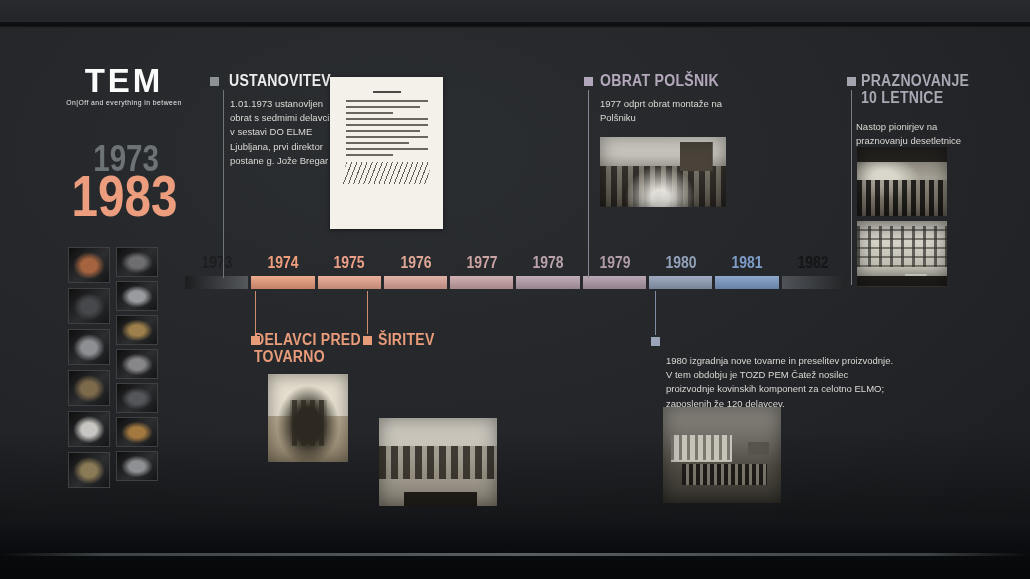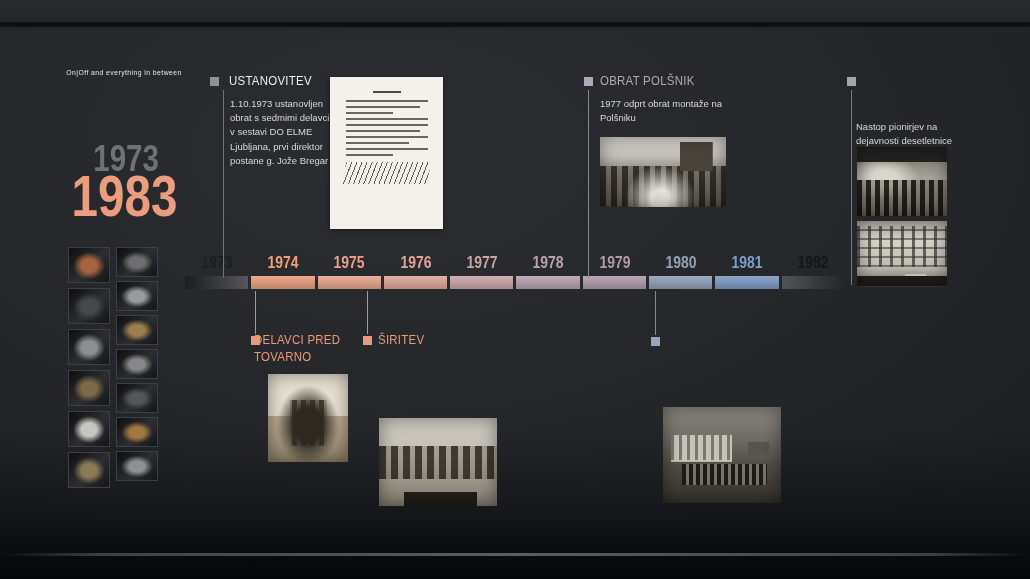--- a/index.html
+++ b/index.html
@@ -47,21 +47,21 @@
   .ylabel{font-size:17px;font-weight:bold;line-height:19px;}
   .ybar{height:13px;margin-top:4px;}
   .ybar.fade-in{background:linear-gradient(90deg,#1b1d1f 0%,#55585c 100%);}
   .ybar.fade-out{background:linear-gradient(90deg,#505459 0%,#232527 100%);}
 
   
   .vline{position:absolute;width:1px;}
 
   
   .bullet{position:absolute;width:9px;height:9px;}
-  .sec-title{position:absolute;font-size:13px;font-weight:normal;letter-spacing:.3px;line-height:17px;}
+  .sec-title{position:absolute;font-size:16px;font-weight:bold;letter-spacing:.3px;line-height:17px;}
   .sec-body{position:absolute;font-size:9.5px;line-height:14.2px;color:#dbd9d5;}
 
   
   .photo{position:absolute;box-shadow:inset 0 0 18px rgba(0,0,0,.45);}
   .ph-doc{background:#f3f1ea;box-shadow:0 1px 4px rgba(0,0,0,.5);padding:14px 10px;box-sizing:border-box;}
   .doc-line{height:2px;background:#6a675f;margin:4px 6px;}
   .doc-line.t{width:28px;margin:0 auto 7px;background:#4c4a44;}
   .doc-line.w9{width:88%;} .doc-line.w8{width:80%;} .doc-line.w7{width:68%;} .doc-line.w5{width:50%;}
   .doc-sig{height:22px;margin:6px 4px 0;
     background:repeating-linear-gradient(100deg,#3a382f 0 1px,transparent 1px 5px);
@@ -103,20 +103,21 @@
 
 <div class="stage">
 
   <div class="bezel-top"></div>
   <div class="bezel-groove"></div>
   <div class="fade-bottom"></div>
   <div class="bezel-bottom"></div>
   <div class="bezel-glow"></div>
 
   <div class="brand">
+    <div class="logo">TEM</div>
     <div class="tag">On|Off and everything in between</div>
   </div>
 
   <div class="decade">
     <div class="y1" style="color: rgb(109, 114, 118);"><span class="cond-c">1973</span></div>
     <div class="y2" style="color: rgb(236, 157, 126);"><span class="cond-c">1983</span></div>
   </div>
 
   <div class="strip left">
       <div class="thumb">
@@ -208,21 +209,21 @@
   <div class="vline" style="left:223px;top:90px;height:188px;background:#6f7478;"></div>
   <div class="vline" style="left:588px;top:90px;height:188px;background:#8b8494;"></div>
   <div class="vline" style="left:851px;top:90px;height:195px;background:#797d82;"></div>
   <div class="vline" style="left:255px;top:291px;height:43px;background:#cb8e6f;"></div>
   <div class="vline" style="left:367px;top:291px;height:43px;background:#cb8e6f;"></div>
   <div class="vline" style="left:655px;top:291px;height:44px;background:#7d8ba3;"></div>
 
   <div class="bullet" style="left:210px;top:77px;background:#8d9296;"></div>
   <div class="sec-title" style="left:229px;top:72px;color:#ececec;">
     <span class="cond">USTANOVITEV</span></div>
-  <div class="sec-body" style="left:230px;top:97px;width:100px;">1.10.1973 ustanovljen obrat s sedmimi delavci v sestavi DO ELME Ljubljana, prvi direktor postane g. Jože Bregar</div>
+  <div class="sec-body" style="left:230px;top:97px;width:100px;">1.01.1973 ustanovljen obrat s sedmimi delavci v sestavi DO ELME Ljubljana, prvi direktor postane g. Jože Bregar</div>
   <div class="photo ph-doc" style="left:330px;top:77px;width:113px;height:152px;">
     <div class="doc-line t"></div>
     <div class="doc-line w9"></div>
       <div class="doc-line w8"></div>
       <div class="doc-line w5"></div>
     <div class="doc-line w9"></div>
       <div class="doc-line w9"></div>
       <div class="doc-line w8"></div>
     <div class="doc-line w9"></div>
       <div class="doc-line w7"></div>
@@ -231,31 +232,35 @@
     <div class="doc-sig"></div>
   </div>
 
   <div class="bullet" style="left:584px;top:77px;background:#b2a6bc;"></div>
   <div class="sec-title" style="left:600px;top:72px;color:#b4a8bc;">
     <span class="cond">OBRAT POLŠNIK</span></div>
   <div class="sec-body" style="left:600px;top:97px;width:150px;">1977 odprt obrat montaže na Polšniku</div>
   <div class="photo ph-obrat" style="left:600px;top:137px;width:126px;height:70px;"></div>
 
   <div class="bullet" style="left:847px;top:77px;background:#a4a4b0;"></div>
-  <div class="sec-body" style="left:856px;top:120px;width:114px;">Nastop pionirjev na dejavnosti desetletnice</div>
+  <div class="sec-title" style="left:861px;top:72px;color:#a9a8b4;">
+    <span class="cond">PRAZNOVANJE</span><br>
+    <span class="cond">10 LETNICE</span></div>
+  <div class="sec-body" style="left:856px;top:120px;width:114px;">Nastop pionirjev na praznovanju desetletnice</div>
   <div class="photo ph-praz1" style="left:857px;top:147px;width:90px;height:69px;"></div>
   <div class="photo ph-praz2" style="left:857px;top:221px;width:90px;height:66px;"></div>
 
   <div class="bullet" style="left:251px;top:336px;background:#e89b79;"></div>
   <div class="sec-title" style="left:254px;top:331px;color:#e99c7a;">
     <span class="cond">DELAVCI PRED</span><br>
     <span class="cond">TOVARNO</span></div>
   <div class="photo ph-delavci" style="left:268px;top:374px;width:80px;height:88px;"></div>
 
   <div class="bullet" style="left:363px;top:336px;background:#e89b79;"></div>
   <div class="sec-title" style="left:378px;top:331px;color:#e99c7a;">
     <span class="cond">ŠIRITEV</span></div>
   <div class="photo ph-siritev" style="left:379px;top:418px;width:118px;height:88px;"></div>
 
   <div class="bullet" style="left:651px;top:337px;background:#9aa5bb;"></div>
+  <div class="sec-body" style="left:666px;top:354px;width:232px;">1980 izgradnja nove tovarne in preselitev proizvodnje. V tem obdobju je TOZD PEM Čatež nosilec proizvodnje kovinskih komponent za celotno ELMO; zaposlenih že 120 delavcev.</div>
   <div class="photo ph-otvoritev" style="left:663px;top:407px;width:118px;height:96px;"></div>
 
 </div>
 
 </body></html>

